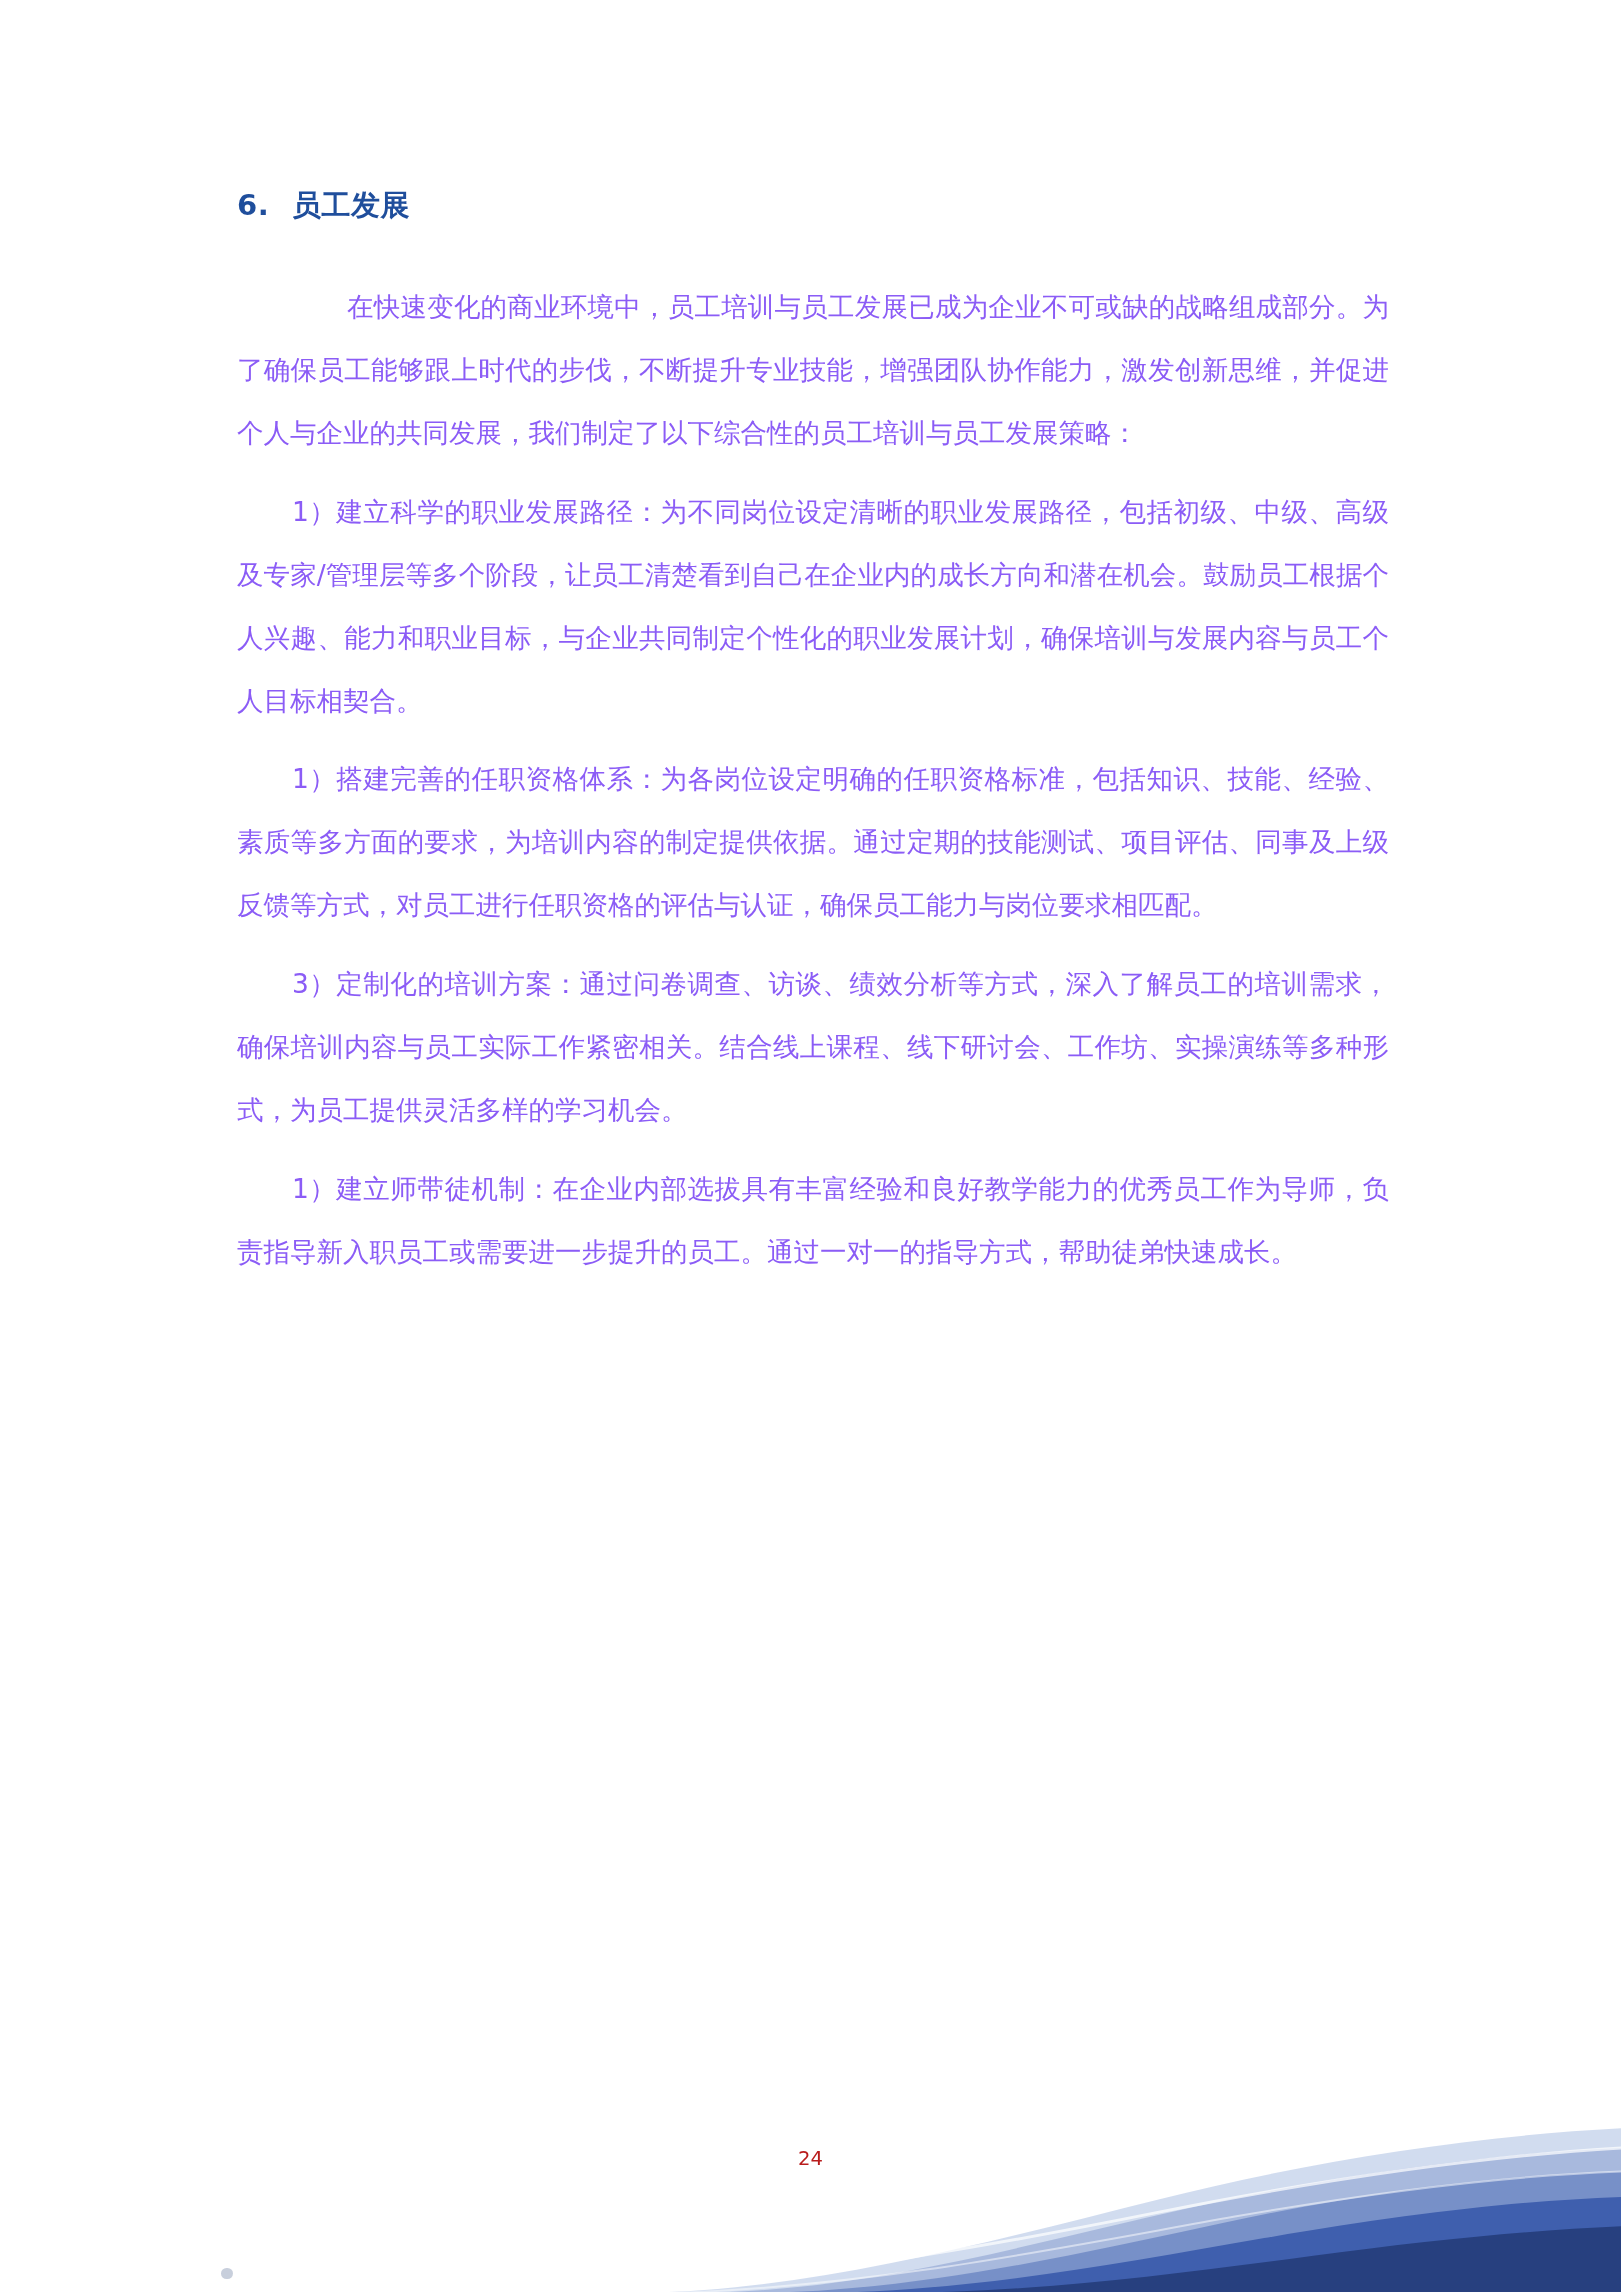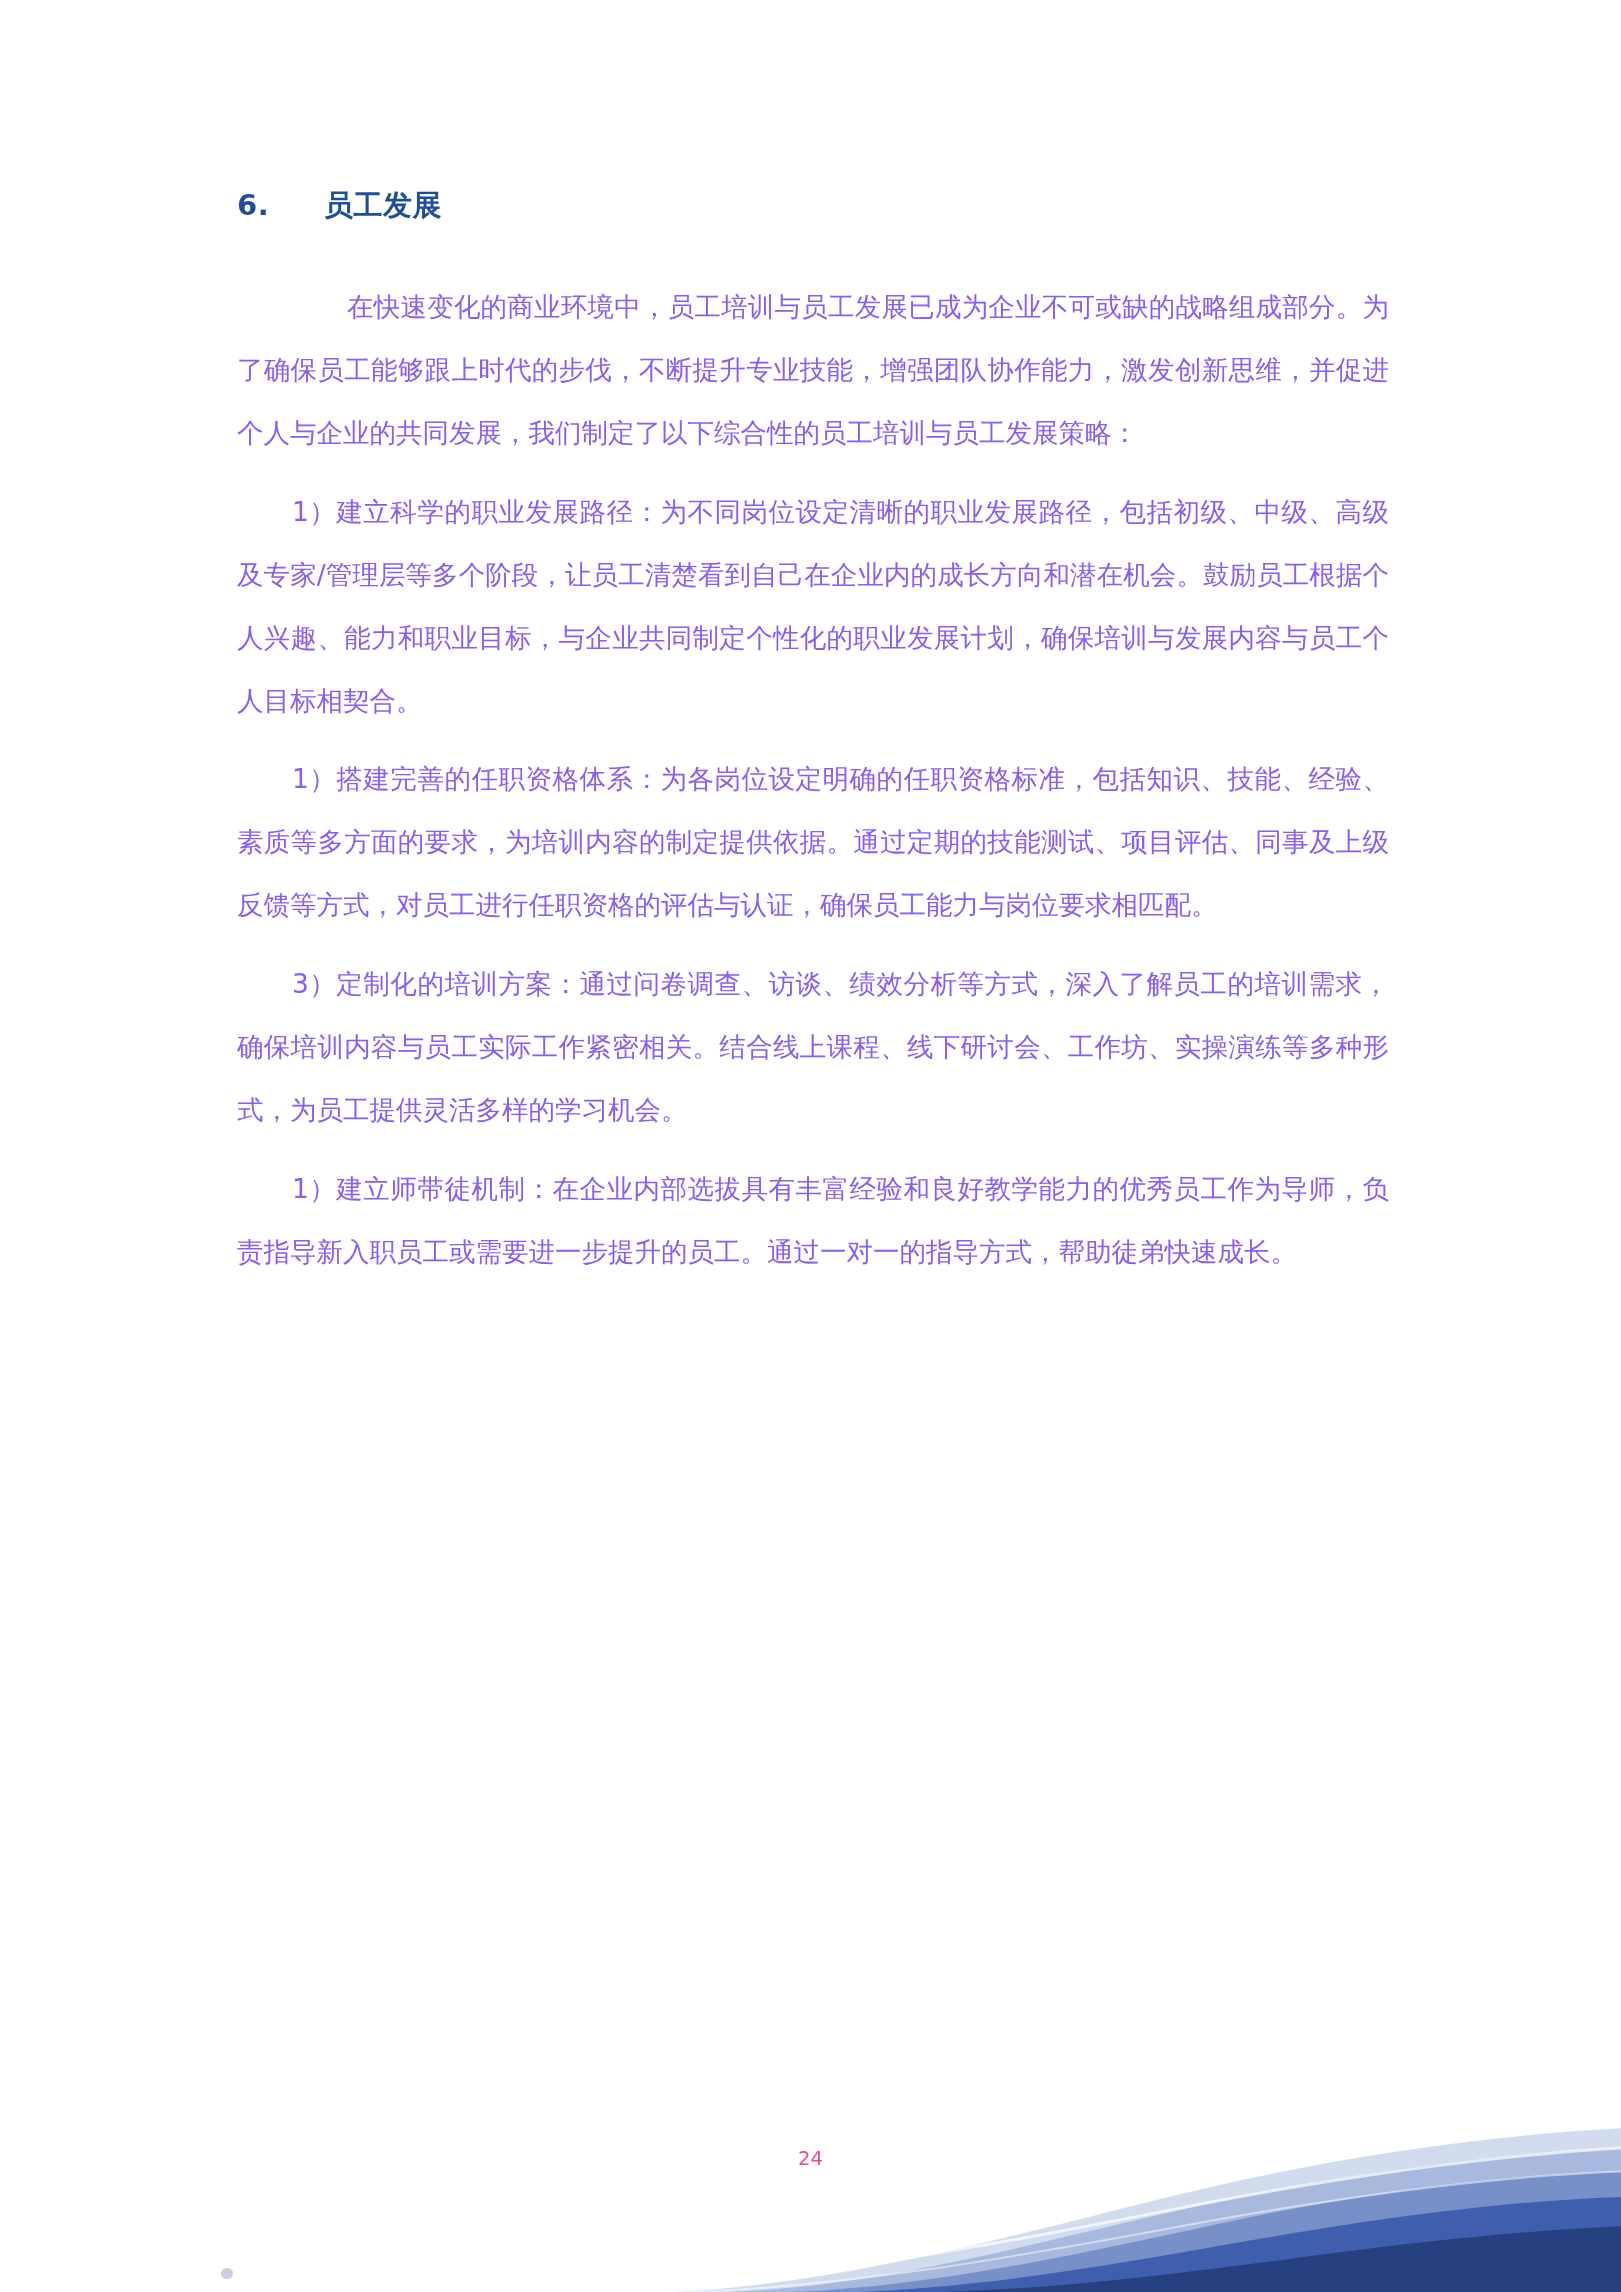--- a/index.html
+++ b/index.html
@@ -31,21 +31,20 @@
     font-weight: bold;
     letter-spacing: 0.5px;
     margin: 0 0 49px 0;
   }
   .heading .num {
     width: 55px;
     flex: 0 0 55px;
   }
   .heading .htext {
     white-space: nowrap;
-    margin-left: 32px;
   }
 
   p.para {
     margin: 0 0 15.7px 0;
     font-size: 26.5px;
     line-height: 63px;
     color: #8b5cf6;
     text-align: justify;
     text-justify: inter-ideograph;
   }
@@ -57,21 +56,21 @@
   }
 
   
   .page-number {
     position: absolute;
     left: 0;
     right: 0;
     top: 2147px;
     text-align: center;
     font-size: 19.6px;
-    color: #ec4899;
+    color: #b91c1c;
   }
 
   .footer-art {
     position: absolute;
     left: 0;
     bottom: 0;
     width: 1621px;
     height: 294px;
     pointer-events: none;
   }

